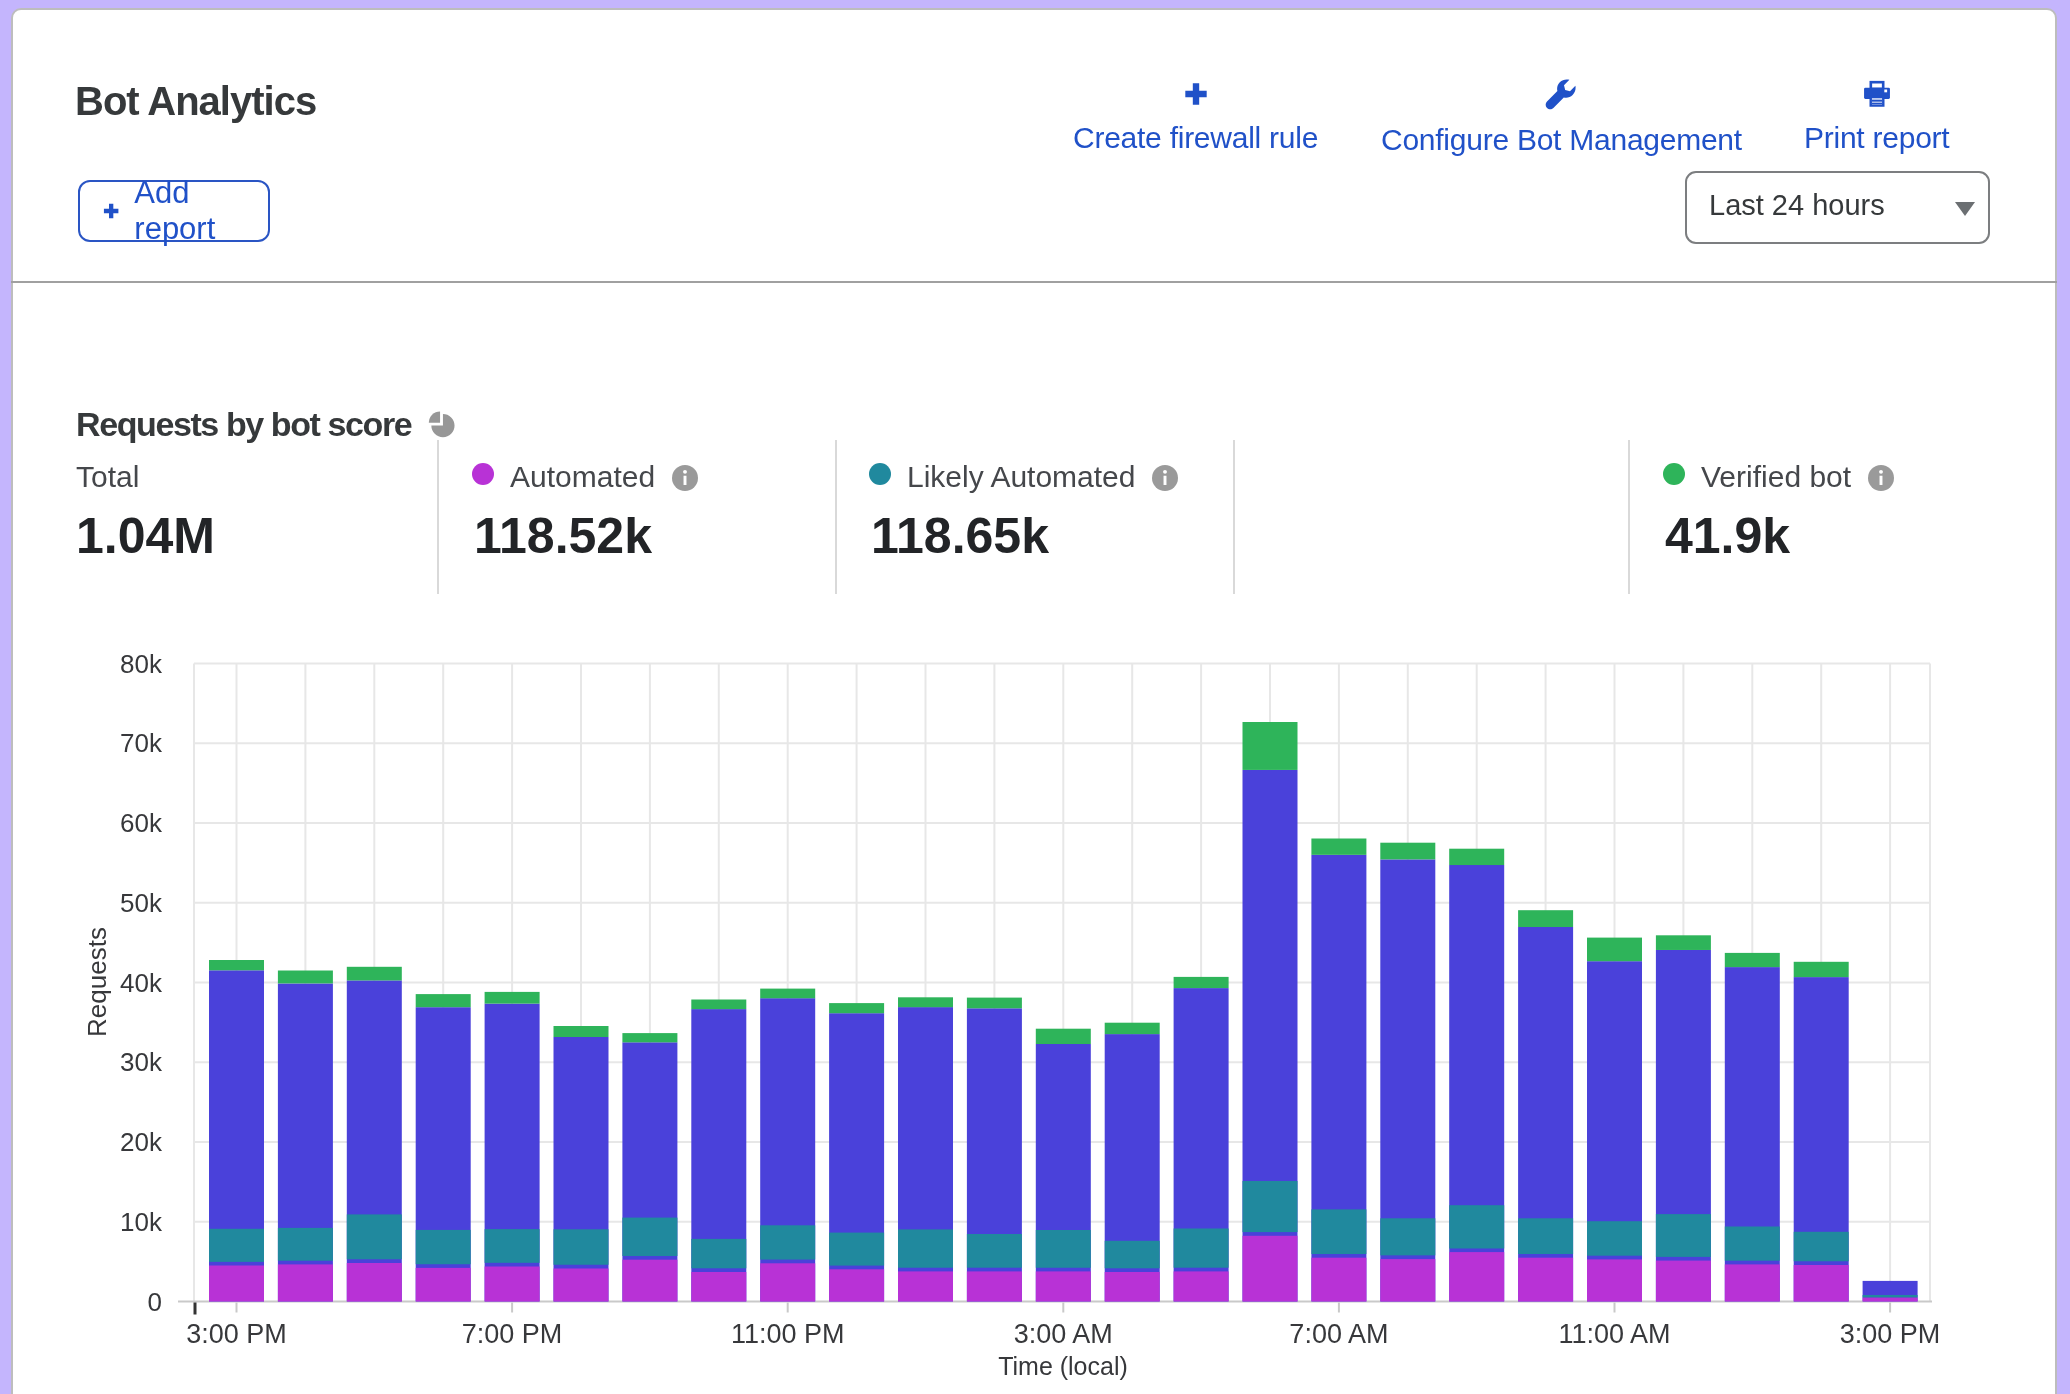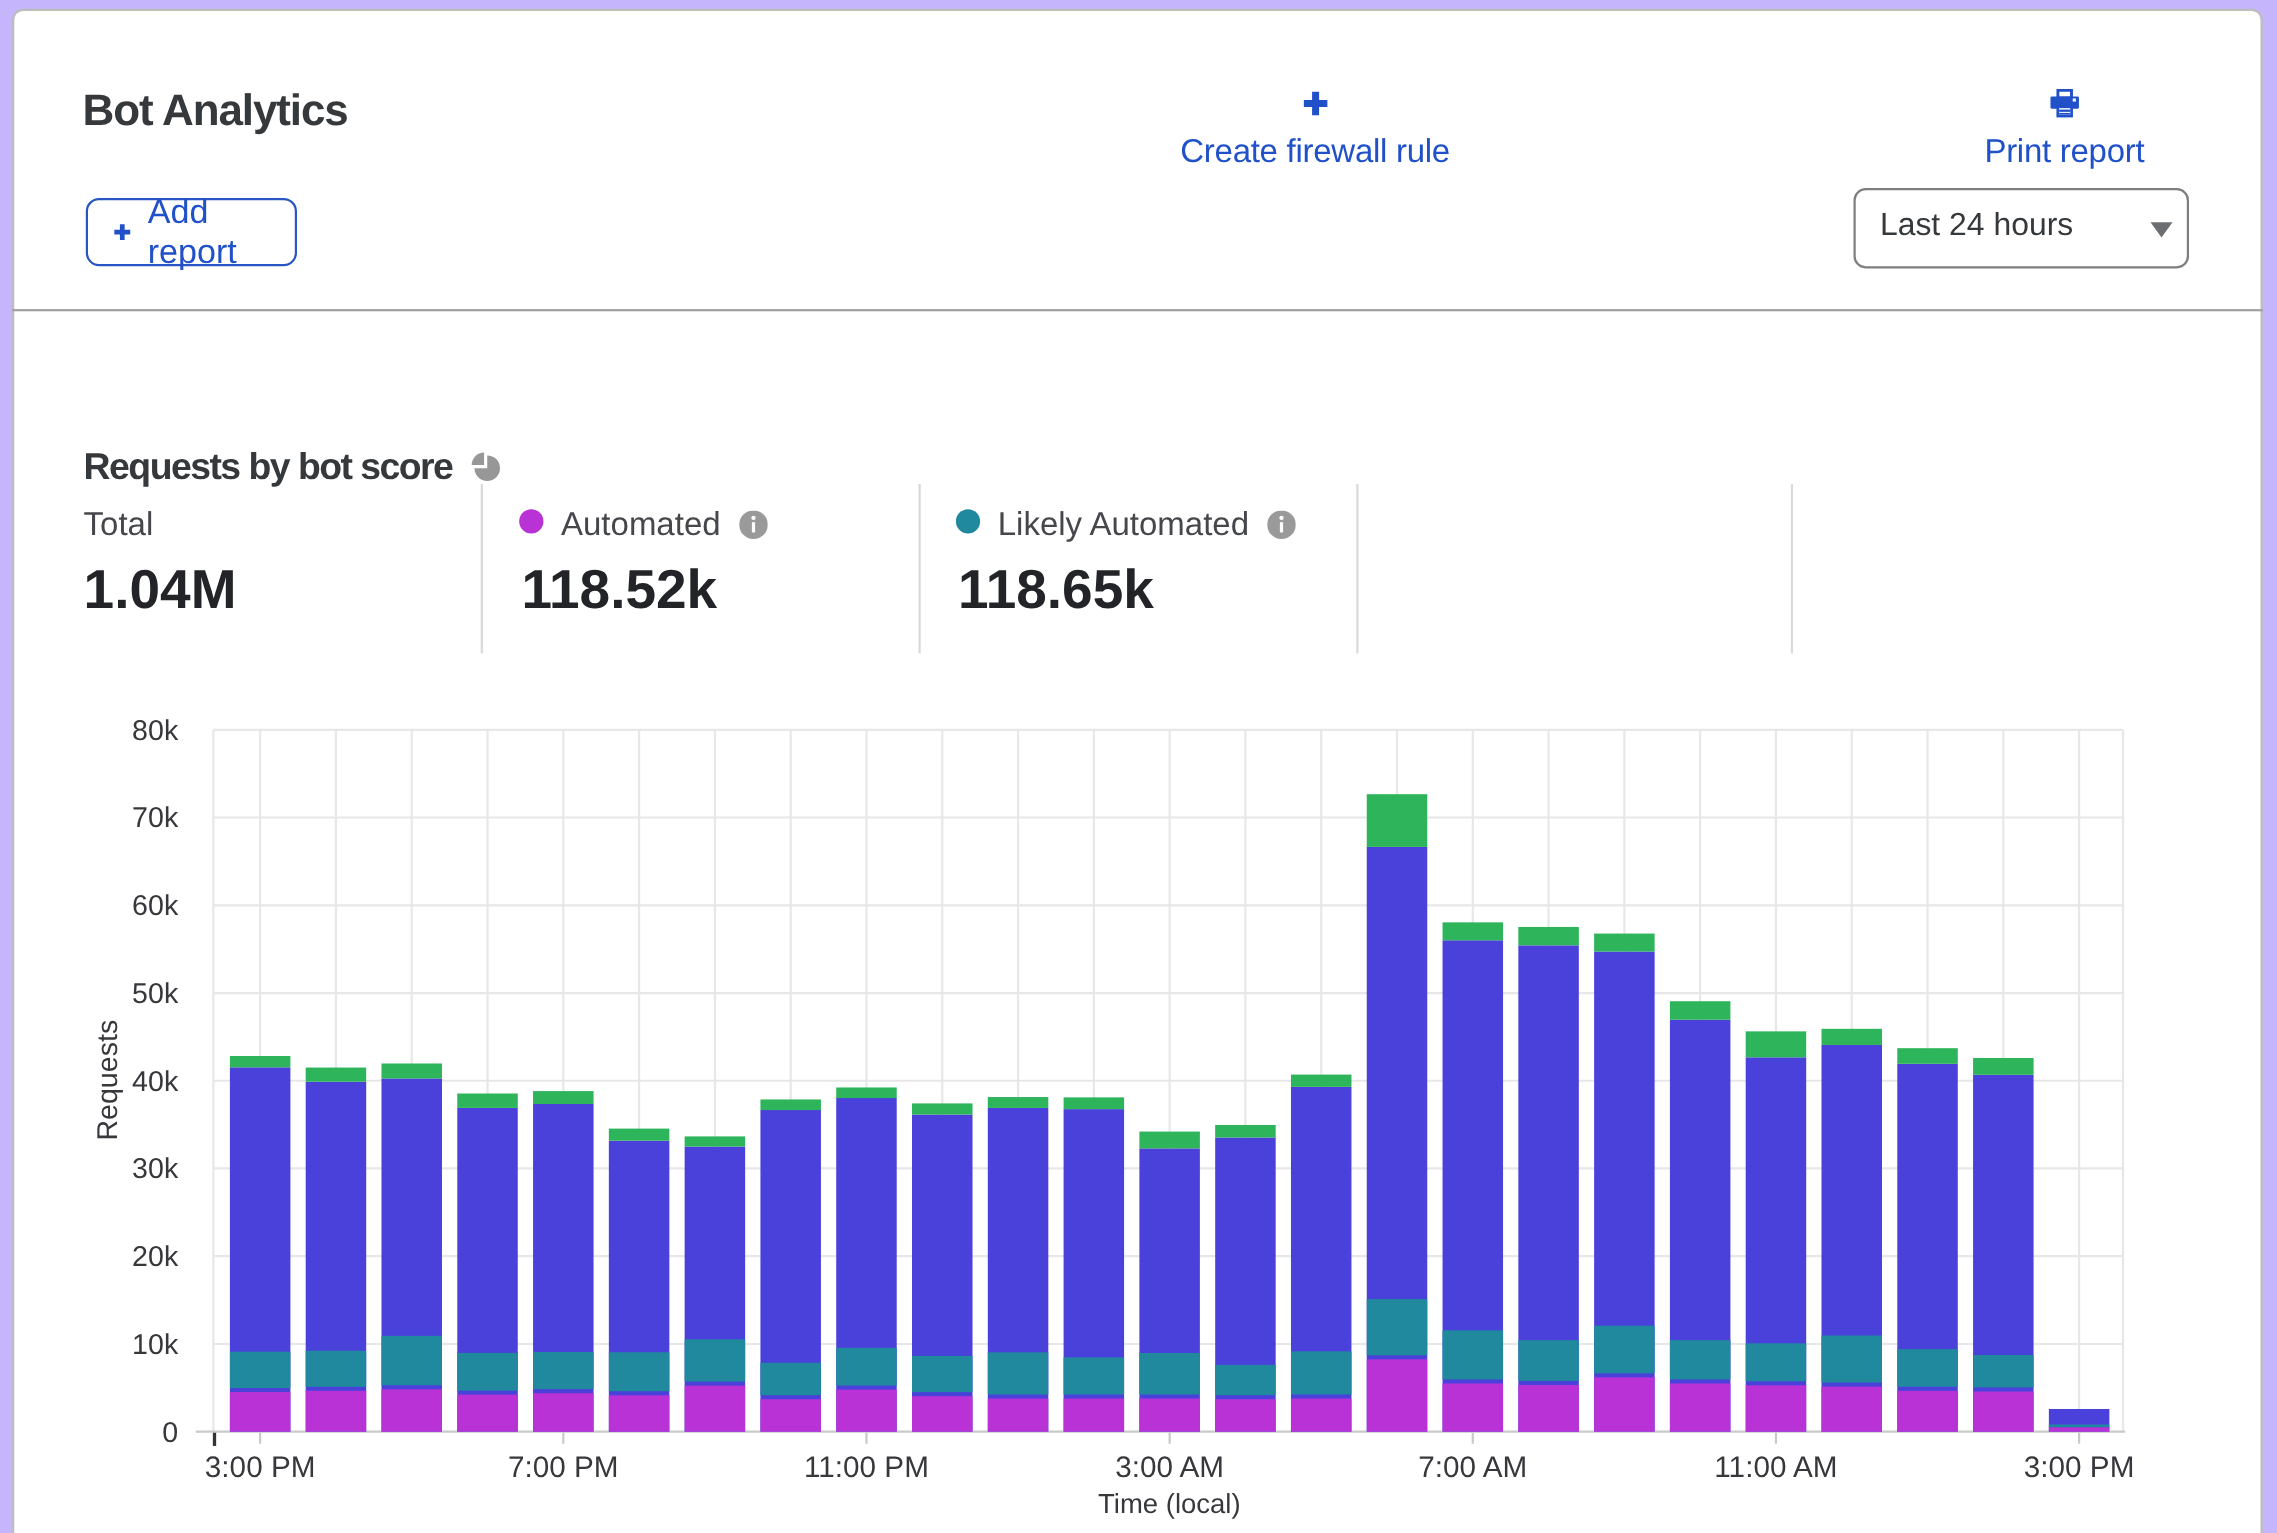--- a/index.html
+++ b/index.html
@@ -12,20 +12,26 @@
   <div class="card"></div>
 
   <div style="position:absolute;left:75px;top:79px;font-size:40px;font-weight:700;color:#36393b;line-height:44px;letter-spacing:-1px;">Bot Analytics</div>
 
   <div class="lnk" style="position:absolute;left:1073px;top:79px;">
       <svg width="30" height="30" viewBox="0 0 16 16" style="display:block">
         <path d="M9.7 2.3H6.3v4H2.3v3.4h4v4h3.4v-4h4V6.3h-4z" fill="#2051c8"></path>
       </svg>
       <span>Create firewall rule</span>
     </div>
+  <div class="lnk" style="position:absolute;left:1381px;top:79px;">
+      <svg width="32" height="32" viewBox="0 0 16 16" style="display:block">
+        <path d="M15.2 3.4l-2.7 2.7-2.4-.6-.6-2.4 2.7-2.7c-1.6-.5-3.5-.1-4.8 1.2C6.2 2.8 5.8 4.5 6.2 6L1 11.3c-.9.9-.9 2.3 0 3.2.9.9 2.3.9 3.2 0L9.4 9.2c1.5.4 3.2 0 4.4-1.2 1.3-1.3 1.7-3.1 1.4-4.6z" fill="#2051c8"></path>
+      </svg>
+      <span>Configure Bot Management</span>
+    </div>
   <div class="lnk" style="position:absolute;left:1804px;top:79px;">
       <svg width="30" height="30" viewBox="0 0 16 16" style="display:block">
         <path d="M4 1h8v4.2H4z" fill="#2051c8"></path>
         <path d="M5.4 2.4h5.2v2.2H5.4z" fill="#fff"></path>
         <rect x="1.1" y="4.6" width="13.8" height="6" rx="0.7" fill="#2051c8"></rect>
         <rect x="4" y="9" width="8" height="5.8" fill="#2051c8"></rect>
         <rect x="5.3" y="10.3" width="5.4" height="3.3" fill="#fff"></rect>
         <rect x="5.3" y="11" width="5.4" height="1.1" fill="#2051c8"></rect>
         <rect x="5.3" y="12.6" width="5.4" height="0.9" fill="#2051c8"></rect>
         <rect x="11.9" y="5.6" width="1.5" height="1.5" fill="#fff"></rect>
@@ -74,20 +80,31 @@
     <div style="position:absolute;left:871px;top:462px;width:396px;">
   <div style="position:relative;height:34px;font-size:30px;color:#45474b;line-height:30px;">
         <span style="position:absolute;left:-2px;top:1px;width:22px;height:22px;border-radius:50%;background:#20899e"></span>
         <span style="position:absolute;left:36px;top:0;white-space:nowrap;">Likely Automated<span style="display:inline-block;vertical-align:-4px;margin-left:17px;"><svg width="26" height="26" viewBox="0 0 16 16" style="display:block">
               <circle cx="8" cy="8" r="8" fill="#9a9a9a"></circle>
               <rect x="7.1" y="6.6" width="1.8" height="5.7" fill="#fff"></rect>
               <circle cx="8" cy="4.2" r="1.2" fill="#fff"></circle>
             </svg></span></span>
       </div>
   <div style="position:absolute;left:0;top:49px;font-size:50px;font-weight:700;color:#222427;line-height:50px;">118.65k</div>
+</div>
+    <div style="position:absolute;left:1665px;top:462px;width:396px;">
+  <div style="position:relative;height:34px;font-size:30px;color:#45474b;line-height:30px;">
+        <span style="position:absolute;left:-2px;top:1px;width:22px;height:22px;border-radius:50%;background:#2eb45a"></span>
+        <span style="position:absolute;left:36px;top:0;white-space:nowrap;">Verified bot<span style="display:inline-block;vertical-align:-4px;margin-left:17px;"><svg width="26" height="26" viewBox="0 0 16 16" style="display:block">
+              <circle cx="8" cy="8" r="8" fill="#9a9a9a"></circle>
+              <rect x="7.1" y="6.6" width="1.8" height="5.7" fill="#fff"></rect>
+              <circle cx="8" cy="4.2" r="1.2" fill="#fff"></circle>
+            </svg></span></span>
+      </div>
+  <div style="position:absolute;left:0;top:49px;font-size:50px;font-weight:700;color:#222427;line-height:50px;">41.9k</div>
 </div>
   <div style="position:absolute;left:437px;top:440px;width:2px;height:154px;background:#d9d9d9;"></div>
     <div style="position:absolute;left:835px;top:440px;width:2px;height:154px;background:#d9d9d9;"></div>
     <div style="position:absolute;left:1233px;top:440px;width:2px;height:154px;background:#d9d9d9;"></div>
     <div style="position:absolute;left:1628px;top:440px;width:2px;height:154px;background:#d9d9d9;"></div>
 
   <svg width="2070" height="1394" viewBox="0 0 2070 1394" style="position:absolute;left:0;top:0;">
 <line x1="194.0" y1="1221.8" x2="1930.0" y2="1221.8" stroke="#e7e7e7" stroke-width="2"></line>
 <line x1="194.0" y1="1142.0" x2="1930.0" y2="1142.0" stroke="#e7e7e7" stroke-width="2"></line>
 <line x1="194.0" y1="1062.2" x2="1930.0" y2="1062.2" stroke="#e7e7e7" stroke-width="2"></line>

